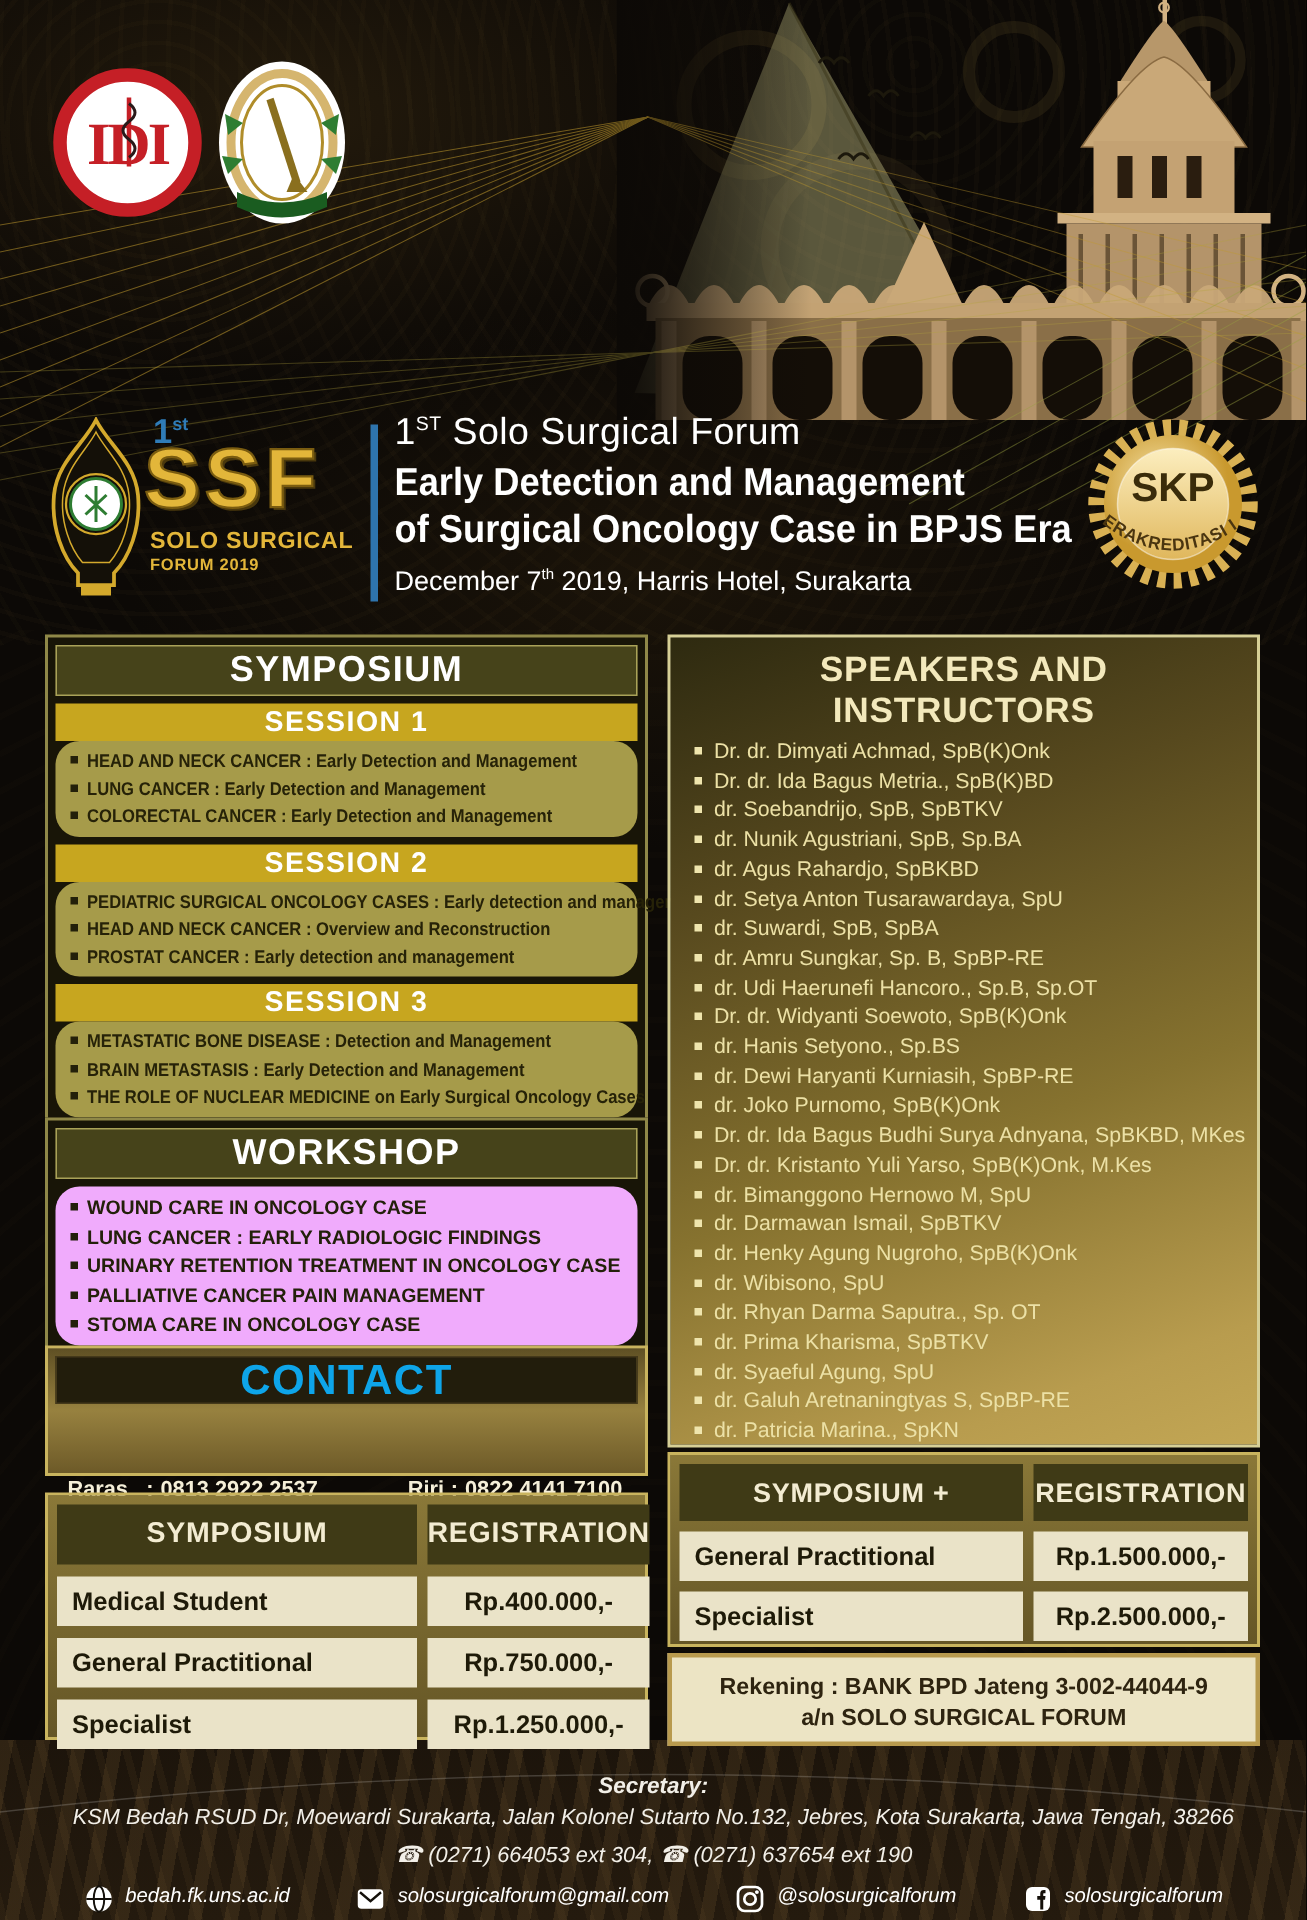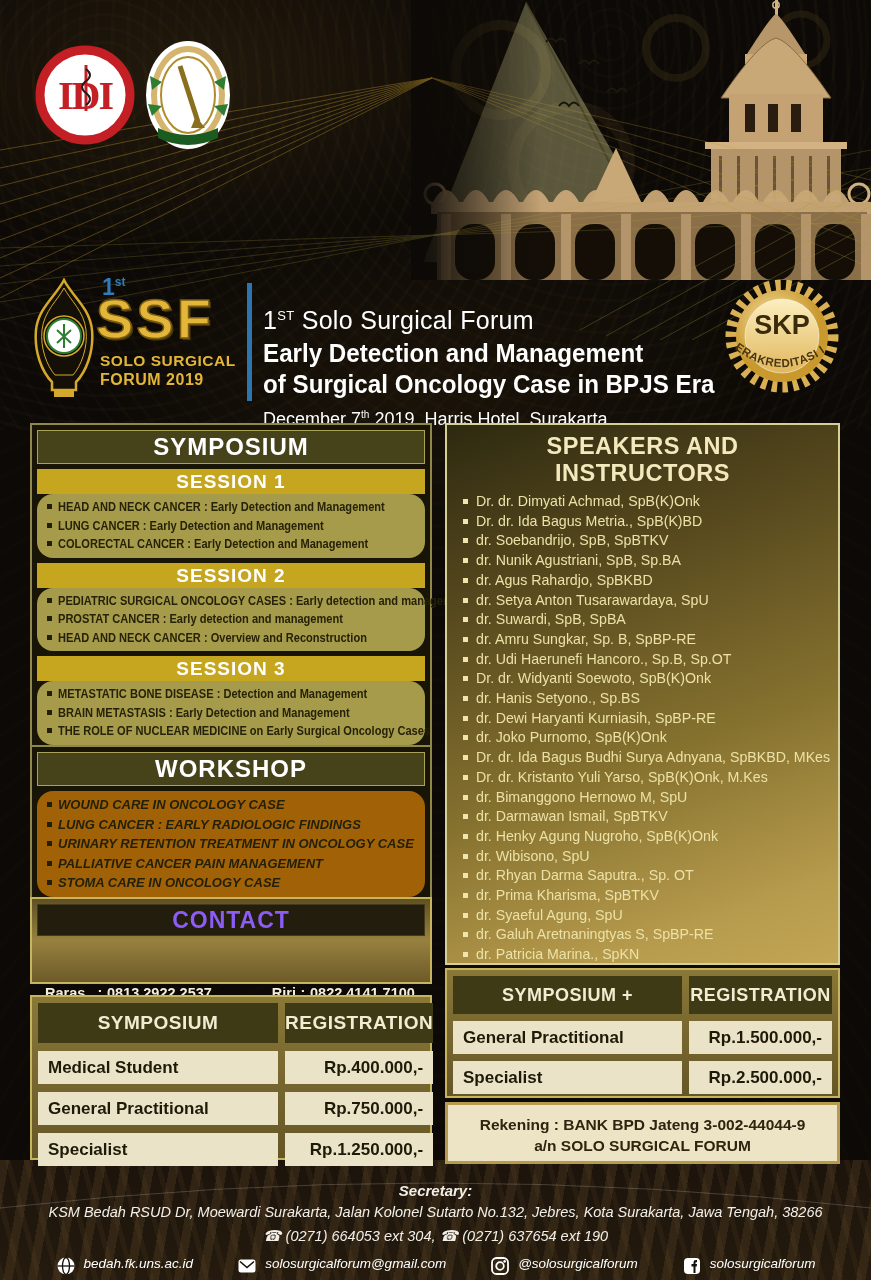--- a/index.html
+++ b/index.html
@@ -25,70 +25,70 @@
     background:repeating-radial-gradient(circle at 50% 120%, rgba(84,64,32,.10) 0 4px, rgba(0,0,0,0) 4px 22px);}
   svg{display:block;}
   .abs{position:absolute;}
 
   
   .ssf-acronym{position:absolute;left:64px;top:10px;font-size:56px;font-weight:bold;color:#e3b63a;
     letter-spacing:3px;-webkit-text-stroke:1.5px #7a5c10;text-shadow:2px 2px 0 #4a380c;}
   .ssf-edition{position:absolute;left:70px;top:-2px;font-size:23px;font-weight:bold;color:#2f7cb8;}
   .ssf-edition sup{font-size:12px;}
   .ssf-line1{position:absolute;left:68px;top:76px;font-size:15.5px;font-weight:bold;color:#e3b63a;letter-spacing:.5px;}
-  .ssf-line2{position:absolute;left:68px;top:95px;font-size:16px;font-weight:bold;color:#e3b63a;letter-spacing:.5px;}
+  .ssf-line2{position:absolute;left:68px;top:95px;font-size:11px;font-weight:bold;color:#e3b63a;letter-spacing:.5px;}
   .blue-bar{position:absolute;left:247px;top:283px;width:5px;height:118px;background:#2e74ad;}
   .title-block{position:absolute;left:263px;top:274px;width:450px;color:#fff;}
-  .t1{font-size:25px;letter-spacing:.3px;margin-top:32px;}
+  .t1{font-size:25px;letter-spacing:.3px;}
   .t1 sup{font-size:13px;}
   .t2,.t3{font-size:26px;font-weight:bold;white-space:nowrap;transform:scaleX(.93);transform-origin:0 50%;line-height:31px;}
   .t2{margin-top:3px;}
   .tdate{font-size:18px;margin-top:9px;}
   .tdate sup{font-size:10px;}
 
   
   .panel{position:absolute;border:2px solid #8f8848;background:#181507;padding:5px;}
   .panel-h{background:#46431a;border:1px solid #a9a258;color:#fff;font-weight:bold;font-size:24px;
     text-align:center;line-height:32px;height:34px;letter-spacing:1px;}
   .sess-bar{background:#c7a61f;color:#fff;font-weight:bold;font-size:19px;text-align:center;
     height:25px;line-height:25px;letter-spacing:1px;margin-top:5px;}
   ul.blist{margin:0;padding:4px 8px;list-style:none;border-radius:16px;}
   ul.blist li{white-space:nowrap;}
   ul.blist li .sq{display:inline-block;width:5px;height:5px;background:#23200a;margin:0 6px 2px 2px;}
   .sess-items{background:#a69b4a;}
   .sess-items li{font-size:12.3px;font-weight:bold;color:#262208;line-height:18.5px;}
   .sess-items li .txt{display:inline-block;transform:scaleX(.9);transform-origin:0 50%;}
-  .work-items{background:#a16207;font-style:italic;}
+  .work-items{background:#f0abfc;}
   .work-items li{font-size:13px;font-weight:bold;color:#23200a;line-height:19.5px;}
 
   
   .contact{position:absolute;left:30px;top:897px;width:402px;height:87px;border:2px solid #c9b45e;
     background:linear-gradient(180deg,#5f5024,#97813f 50%,#6d5a28);padding:5px;}
-  .contact-h{background:#221d0c;border:1px solid #44391a;color:#8b5cf6;font-weight:bold;font-size:23px;
+  .contact-h{background:#221d0c;border:1px solid #44391a;color:#0ea5e9;font-weight:bold;font-size:28px;
     text-align:center;height:32px;line-height:30px;letter-spacing:1px;}
   .c-grid{display:grid;grid-template-rows:repeat(2,auto);grid-auto-flow:column;column-gap:26px;
     padding:5px 8px 0 8px;}
   .c-entry{color:#f5efd8;font-weight:bold;font-size:14.5px;line-height:19px;white-space:nowrap;margin-top:43px;}
   .c-name{display:inline-block;width:48px;}
   .c-entry:nth-of-type(n+3) .c-name{width:56px;text-align:right;}
   .c-sep{display:inline-block;width:14px;text-align:center;}
 
   
   .ptable{position:absolute;border:2px solid #c9b45e;background:linear-gradient(180deg,#8a7838,#655626);
     padding:6px;display:grid;column-gap:7px;row-gap:8px;align-content:start;}
   .ptable .hcell{background:#3f3a16;border:1px solid #15120６;color:#f3ecd2;font-weight:bold;
     text-align:center;letter-spacing:.5px;}
   .ptable .cell{background:#eae3c8;color:#1e1a08;font-weight:bold;}
   #table-symposium{left:30px;top:995px;width:402px;height:165px;grid-template-columns:240px 1fr;}
   #table-symposium .hcell{font-size:19px;height:40px;line-height:40px;}
   #table-symposium .cell{font-size:17px;height:33px;line-height:33px;padding:0 10px;}
   #table-combo{left:445px;top:968px;width:395px;height:130px;grid-template-columns:229px 1fr;row-gap:7px;}
   #table-combo .hcell{font-size:18px;height:38px;line-height:38px;}
   #table-combo .cell{font-size:17px;height:33px;line-height:33px;padding:0 10px;}
-  .price{display:flex;justify-content:flex-end;}
+  .price{display:flex;justify-content:center;}
 
   
   .speakers{position:absolute;left:445px;top:423px;width:395px;height:542px;border:2px solid #d6cf96;
     background:linear-gradient(160deg,#2e2a10 0%,#57491e 28%,#86722f 60%,#b89c4e 88%,#c2a654 100%);
     padding:6px 12px;}
   .speakers-h{color:#f3e9bc;font-weight:bold;font-size:23.5px;text-align:center;letter-spacing:.5px;
     margin:2px 0 5px 0;}
   .sp-list{margin:0;padding:0 0 0 4px;list-style:none;}
   .sp-list li{font-size:14.2px;color:#ece1a6;line-height:19.7px;white-space:nowrap;}
   .sp-list li .sq{display:inline-block;width:5px;height:5px;background:#efe5ad;margin:0 8px 2px 0;}
@@ -294,22 +294,22 @@
     <ul class="blist sess-items">
 
     <li><span class="sq"></span><span class="txt">HEAD AND NECK CANCER : Early Detection and Management</span></li>
         <li><span class="sq"></span><span class="txt">LUNG CANCER : Early Detection and Management</span></li>
         <li><span class="sq"></span><span class="txt">COLORECTAL CANCER : Early Detection and Management</span></li>
       </ul>
     <div class="sess-bar">SESSION 2</div>
     <ul class="blist sess-items">
 
     <li><span class="sq"></span><span class="txt">PEDIATRIC SURGICAL ONCOLOGY CASES : Early detection and management</span></li>
+        <li><span class="sq"></span><span class="txt">HEAD AND NECK CANCER : Overview and Reconstruction</span></li>
         <li><span class="sq"></span><span class="txt">PROSTAT CANCER : Early detection and management</span></li>
-        <li><span class="sq"></span><span class="txt">HEAD AND NECK CANCER : Overview and Reconstruction</span></li>
       </ul>
     <div class="sess-bar">SESSION 3</div>
     <ul class="blist sess-items">
 
     <li><span class="sq"></span><span class="txt">METASTATIC BONE DISEASE : Detection and Management</span></li>
         <li><span class="sq"></span><span class="txt">BRAIN METASTASIS : Early Detection and Management</span></li>
         <li><span class="sq"></span><span class="txt">THE ROLE OF NUCLEAR MEDICINE on Early Surgical Oncology Cases</span></li>
       </ul>
   </div>
 

